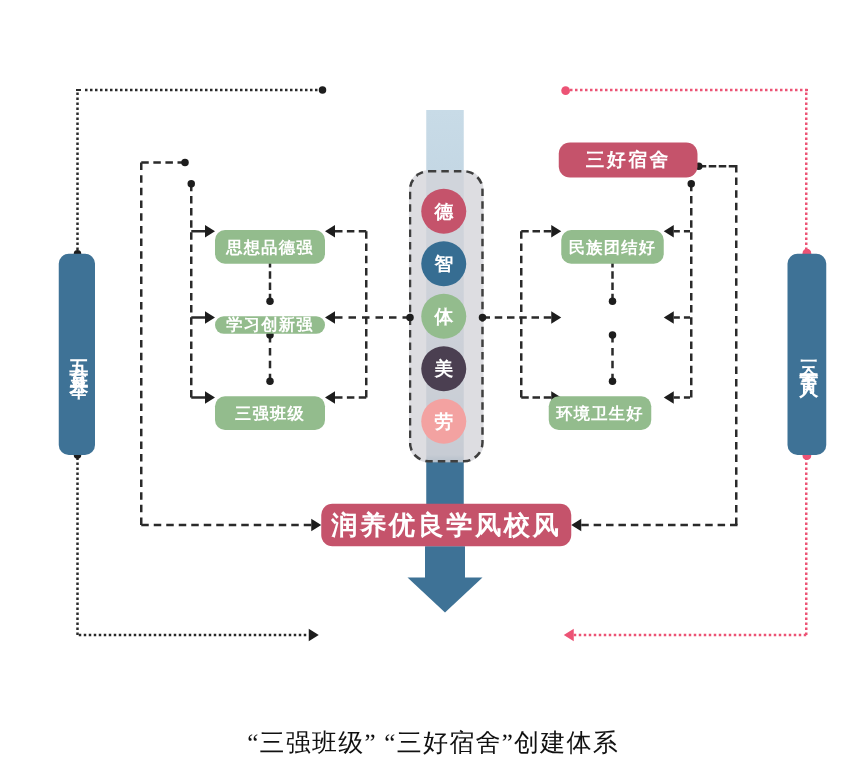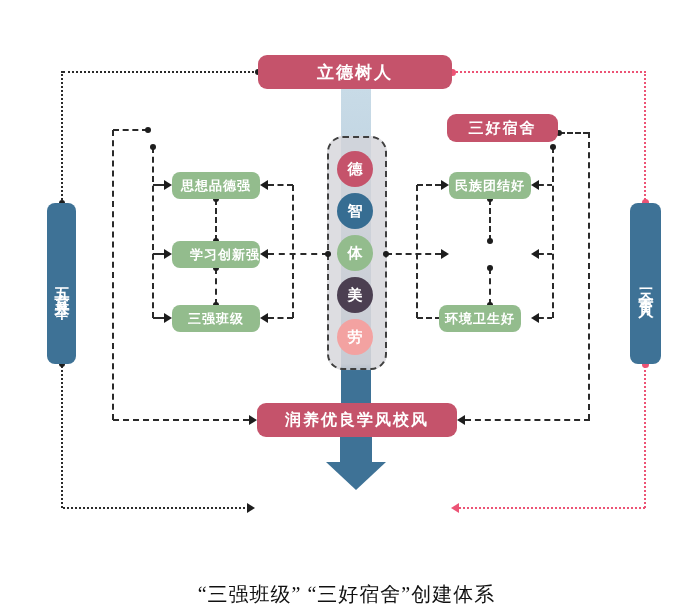--- a/index.html
+++ b/index.html
@@ -3,21 +3,21 @@
 <meta charset="utf-8">
 <style>
   html,body{margin:0;padding:0;background:#ffffff;}
   #stage{position:relative;width:693px;height:606px;background:#ffffff;overflow:hidden;
          font-family:"Liberation Sans","DejaVu Sans",sans-serif;}
   .abs{position:absolute;}
   
   .rednode{background:#c5536b;color:#fff;border-radius:9px;display:flex;align-items:center;
            justify-content:center;font-weight:bold;letter-spacing:2px;}
   .greennode{background:#93bc8d;color:#fff;border-radius:8px;display:flex;align-items:center;
-             justify-content:center;font-weight:bold;font-size:13px;letter-spacing:1px;}
+             justify-content:center;font-weight:bold;font-size:13px;letter-spacing:1px;margin-top:12px;}
   .rail{background:#3e7296;color:#fff;border-radius:8px;display:flex;align-items:center;
         justify-content:center;font-weight:bold;font-size:15px;writing-mode:vertical-rl;
         letter-spacing:5px;padding-top:4px;box-sizing:border-box;}
   
   .band{left:341px;top:88px;width:30px;height:349px;
         background:linear-gradient(180deg,#c8dbe7 0%,#c3d6e3 18%,#b0c2d1 60%,#9cb1c2 79%,#3e7296 81%,#3e7296 100%);}
   .panel{left:327px;top:136px;width:60px;height:234px;border:2px dashed #3f3f3f;border-radius:16px;
          background:rgba(212,212,216,0.78);box-sizing:border-box;}
   .circle{width:36px;height:36px;border-radius:50%;left:337px;color:#fff;font-weight:bold;
           font-size:15px;display:flex;align-items:center;justify-content:center;}
@@ -136,50 +136,47 @@
   <div class="abs dot" style="left:487px;top:238px;"></div>
   <div class="abs dot" style="left:487px;top:265px;"></div>
   <div class="abs dot" style="left:487px;top:302px;"></div>
   <div class="abs dot" style="left:325px;top:251px;"></div>
   <div class="abs dot" style="left:383px;top:251px;"></div>
   <div class="abs dot" style="left:59px;top:200px;"></div>
   <div class="abs dot" style="left:59px;top:361px;"></div>
   <div class="abs pdot" style="left:642px;top:199px;"></div>
   <div class="abs pdot" style="left:642px;top:361px;"></div>
 
-  <div class="abs rednode" style="left:258px;top:55px;width:194px;height:34px;font-size:17px;">
-    <span>立德树人</span>
-  </div>
 
   <div class="abs rednode" style="left:447px;top:114px;width:111px;height:28px;font-size:15px;">
     <span>三好宿舍</span>
   </div>
 
   <div class="abs greennode" style="left:172px;top:172px;width:88px;height:27px;">
     <span>思想品德强</span>
   </div>
-  <div class="abs greennode" style="left:172px;top:241px;width:88px;height:27px;justify-content:flex-end;">
+  <div class="abs greennode" style="left:172px;top:241px;width:88px;height:14px;">
     <span>学习创新强</span>
   </div>
   <div class="abs greennode" style="left:172px;top:305px;width:88px;height:27px;">
     <span>三强班级</span>
   </div>
 
   <div class="abs greennode" style="left:449px;top:172px;width:82px;height:27px;">
     <span>民族团结好</span>
   </div>
   <div class="abs greennode" style="left:439px;top:305px;width:82px;height:27px;">
     <span>环境卫生好</span>
   </div>
 
   <div class="abs rail" style="left:47px;top:203px;width:29px;height:161px;">
     <span>五育并举</span>
   </div>
   <div class="abs rail" style="left:630px;top:203px;width:31px;height:161px;">
     <span>三全育人</span>
   </div>
 
-  <div class="abs rednode" style="left:257px;top:403px;width:200px;height:34px;font-size:16px;">
+  <div class="abs rednode" style="left:257px;top:403px;width:200px;height:34px;font-size:21px;">
     <span>润养优良学风校风</span>
   </div>
 
   <div class="abs caption">“三强班级” “三好宿舍”创建体系</div>
 </div>
 
 </body></html>

